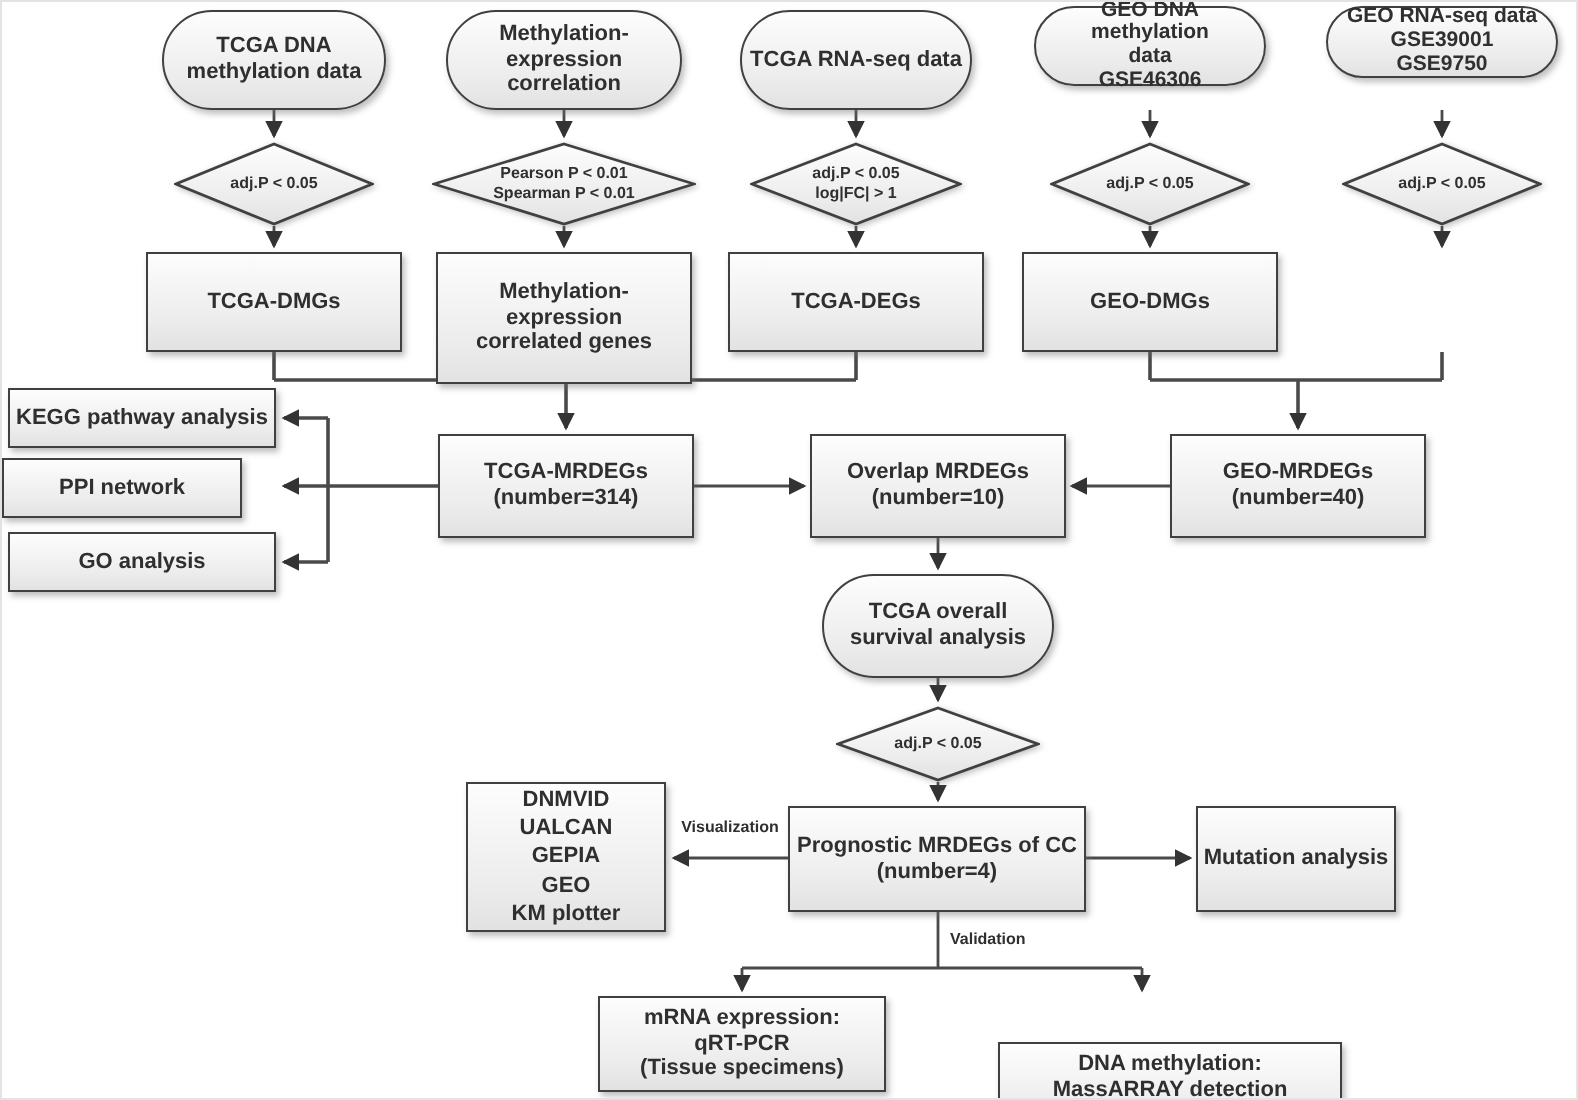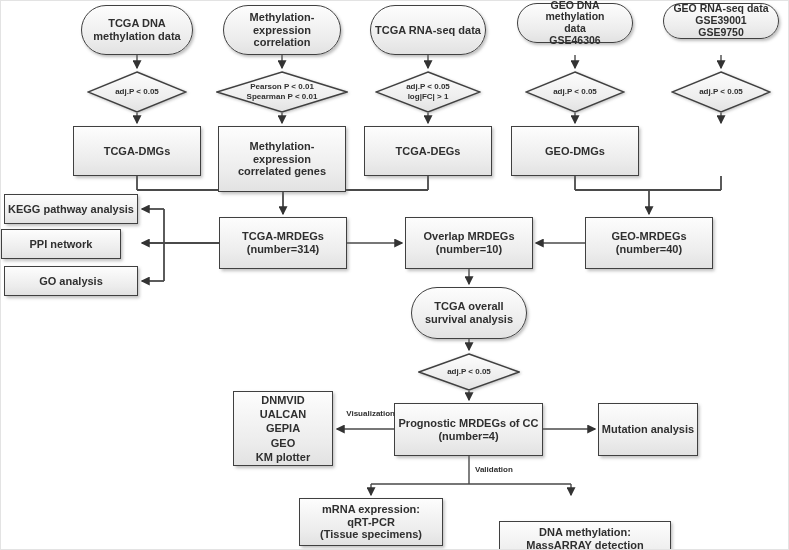--- a/index.html
+++ b/index.html
@@ -25,21 +25,21 @@
   }
   .diamond { position:absolute; }
   .diamond svg { position:absolute; left:0; top:0; filter:drop-shadow(1px 1.5px 1.5px rgba(110,110,110,0.45)); }
   .diamond .dlbl {
     position:absolute; left:0; top:0; right:0; bottom:0;
     display:flex; align-items:center; justify-content:center; text-align:center;
     font-weight:bold; color:#2f2f2f; font-size:8px; line-height:1.3; white-space:pre-line;
   }
   .edge-lbl {
     position:absolute; font-size:8px; font-weight:bold; color:#2f2f2f;
-    text-align:right; white-space:nowrap;
+    text-align:center; white-space:nowrap;
   }
 </style>
 </head>
 <body>
 
 <div class="canvas">
 
   <svg class="layer" viewBox="0 0 789 550">
     <defs>
       <linearGradient id="shapeGrad" x1="0" y1="0" x2="0" y2="1">

